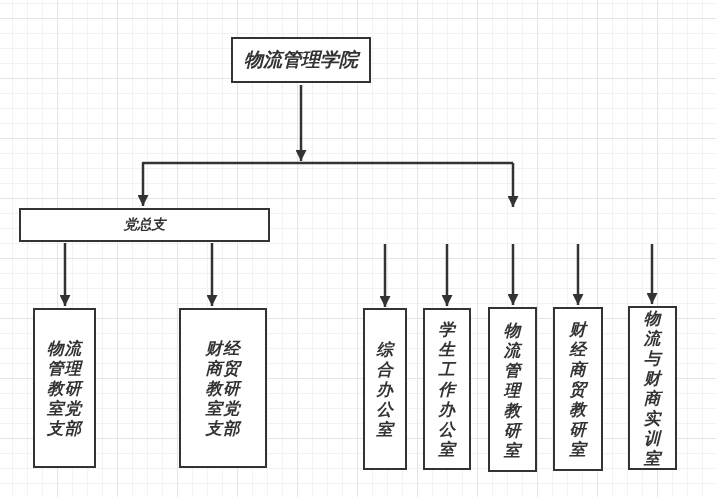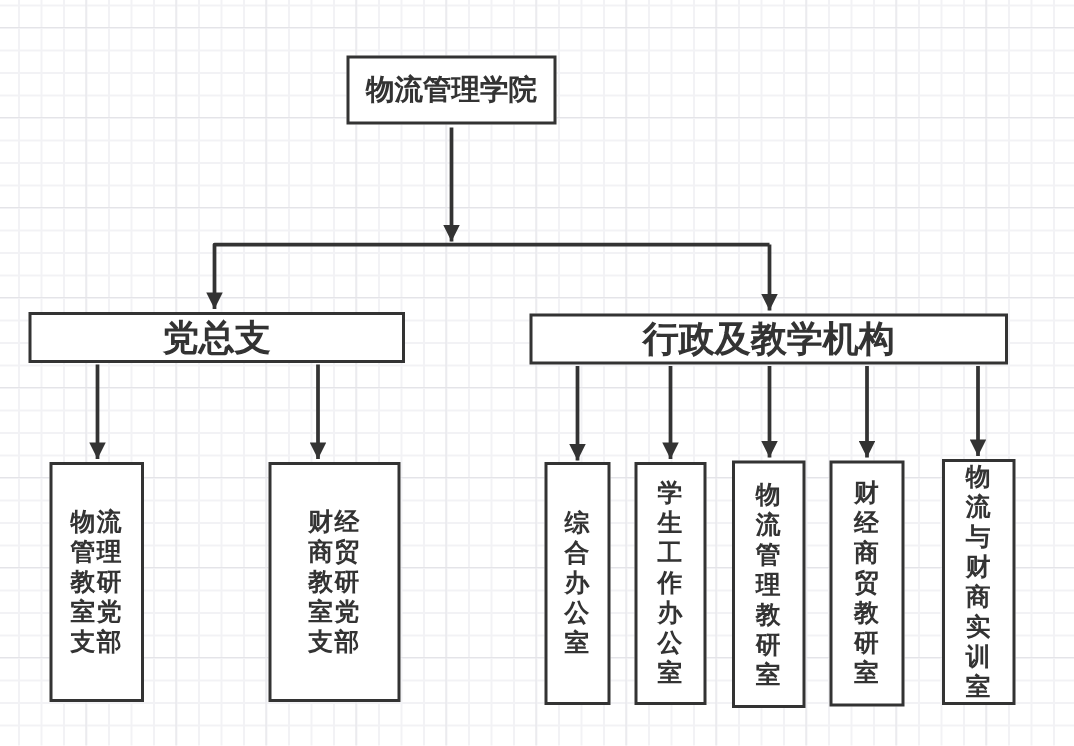--- a/index.html
+++ b/index.html
@@ -32,23 +32,24 @@
     box-sizing: border-box;
     background: #ffffff;
     border: 2.5px solid #333333;
     color: #333333;
     font-weight: bold;
     display: flex;
     align-items: center;
     justify-content: center;
     text-align: center;
     white-space: pre-line;
+    font-style: italic;
   }
   .node-root { left: 231px; top: 37px;  width: 140px; height: 46px; font-size: 19px; }
-  .node-l2   { font-size: 24px; }
+  .node-l2   { font-size: 14px; }
   .node-party { left: 19px;  top: 208px; width: 251px; height: 34px; }
   .node-admin { left: 353px; top: 209px; width: 319px; height: 34px; }
   .node-leaf { font-size: 16.5px; line-height: 20px; letter-spacing: 1px; }
   .node-pc0 { left: 33px;  top: 308px; width: 63px; height: 160px; }
   .node-pc1 { left: 179px; top: 308px; width: 88px; height: 160px; }
   .node-ac0 { left: 363px; top: 308px; width: 44px; height: 162px; }
   .node-ac1 { left: 423px; top: 308px; width: 48px; height: 162px; }
   .node-ac2 { left: 488px; top: 307px; width: 49px; height: 165px; }
   .node-ac3 { left: 553px; top: 307px; width: 50px; height: 164px; }
   .node-ac4 { left: 628px; top: 306px; width: 49px; height: 164px; }
@@ -75,21 +76,20 @@
       <path d="M513,244 L513,305" marker-end="url(#arrow)"></path>
       <path d="M578,244 L578,305" marker-end="url(#arrow)"></path>
       <path d="M652,244 L652,304" marker-end="url(#arrow)"></path>
     </g>
   </svg>
 
   <div class="node node-root">物流管理学院</div>
 
   <div class="node node-l2 node-party">党总支</div>
 
-  <div class="node node-l2 node-admin">行政及教学机构</div>
 
   <div class="node node-leaf node-pc0">物流
 管理
 教研
 室党
 支部</div>
 
   <div class="node node-leaf node-pc1">财经
 商贸
 教研

